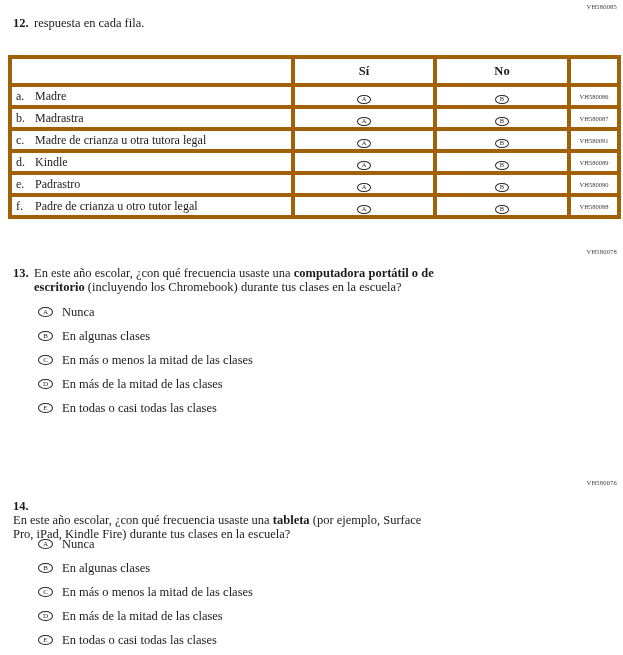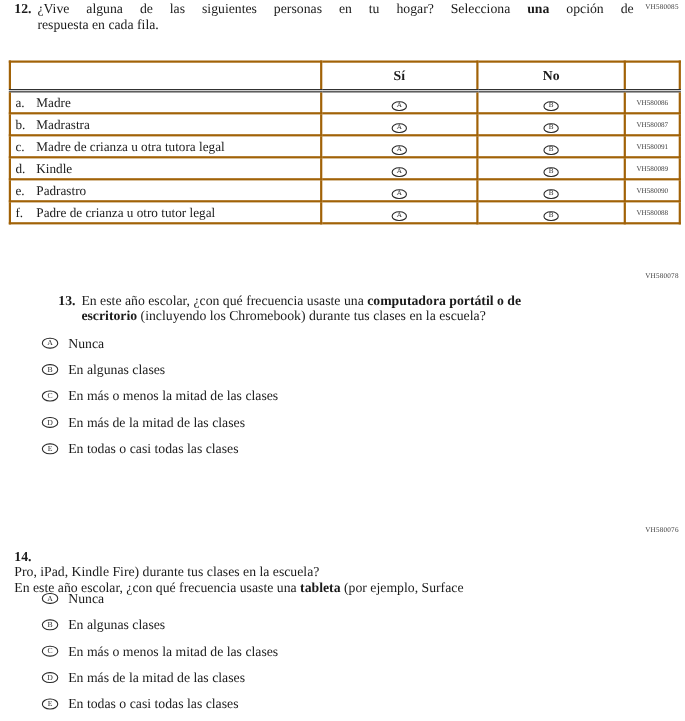--- a/index.html
+++ b/index.html
@@ -6,41 +6,41 @@
   .page {
     position:relative; width:623px; height:655px; background:#ffffff;
     font-family:"Liberation Serif", serif; color:#1b1b1b; overflow:hidden;
   }
   .vhcode { position:absolute; right:6px; font-size:6.5px; letter-spacing:.2px; color:#3b3b3b; }
   #code-q12 { top:3px; }
   #code-q13 { top:248px; }
   #code-q14 { top:479px; }
 
   .q { position:absolute; left:13px; display:flex; }
-  #q12 { top:1px; }
-  #q13 { top:266px;margin-left:40px; }
+  #q12 { top:16px;align-items:center; }
+  #q13 { top:266px; }
   #q14 { top:499px;flex-direction:column; }
   .qnum { font-weight:bold; font-size:12.5px; width:21px; flex:none; line-height:14px; }
   .qtext { font-size:12.5px; line-height:14px; }
   #q12 .qtext { width:542px; }
   #q12 .l1 { text-align-last: justify; }
   #q13 .qtext, #q14 .qtext { width:470px; }
   .qtext b { font-weight:bold; }
 
   
   .bub {
     box-sizing:border-box; display:inline-flex; align-items:center; justify-content:center;
     width:15px; height:10.5px; border:1px solid #2b2b2b; border-radius:50%;
     font-size:7px; line-height:1; color:#2b2b2b; flex:none; background:#fff;
   }
   .bub-sm { width:14px; height:9.5px; font-size:6.5px; }
 
   
   #t12 { position:absolute; top:55px; left:8px; width:609px; border-collapse:collapse; table-layout:fixed; }
-  #t12 th, #t12 td { border:2px solid #a16207; padding:0; }
+  #t12 th, #t12 td { border:4px solid #a16207; padding:0; }
   #t12 { border:1.5px solid #1b1b1b; }
   #t12 th { height:24px; font-size:12.5px; font-weight:bold; border-bottom:3px double #1b1b1b; }
   #t12 td { height:17px;margin-top:32px; }
   td.lab { font-size:12px; padding-left:4px !important; }
   .lab .letter { display:inline-block; width:19px; }
   td.bubcell { text-align:center; }
   td.codecell { font-size:6.5px; color:#3b3b3b; text-align:center; white-space:nowrap; }
 
   
   .opts { position:absolute; left:38px; }
@@ -55,21 +55,20 @@
 
 <div class="page">
 
   <div class="vhcode" id="code-q12">VH580085</div>
   <div class="vhcode" id="code-q13">VH580078</div>
   <div class="vhcode" id="code-q14">VH580076</div>
 
   <div class="q" id="q12">
     <span class="qnum">12.</span>
     <div class="qtext">
-      <div class="l1"><span>¿Vive alguna de las siguientes personas en tu hogar? Selecciona</span> <b>una</b> <span>opción de</span></div>
       <div class="l2">respuesta en cada fila.</div>
     </div>
   </div>
 
   <table id="t12">
     <colgroup>
         <col style="width:283px">
         <col style="width:142px">
         <col style="width:134px">
         <col style="width:50px">
@@ -149,22 +148,22 @@
     </div>
     <div class="opt">
       <span class="bub">E</span>
       <span class="opt-label">En todas o casi todas las clases</span>
     </div>
   </div>
 
   <div class="q" id="q14">
     <span class="qnum">14.</span>
     <div class="qtext">
+      <div><span>En este año escolar, ¿con qué frecuencia usaste una</span> <b>tableta</b> <span>(por ejemplo, Surface</span></div>
       <div>Pro, iPad, Kindle Fire) durante tus clases en la escuela?</div>
-      <div><span>En este año escolar, ¿con qué frecuencia usaste una</span> <b>tableta</b> <span>(por ejemplo, Surface</span></div>
     </div>
   </div>
 
   <div class="opts" id="opts14">
     <div class="opt">
       <span class="bub">A</span>
       <span class="opt-label">Nunca</span>
     </div>
     <div class="opt">
       <span class="bub">B</span>

